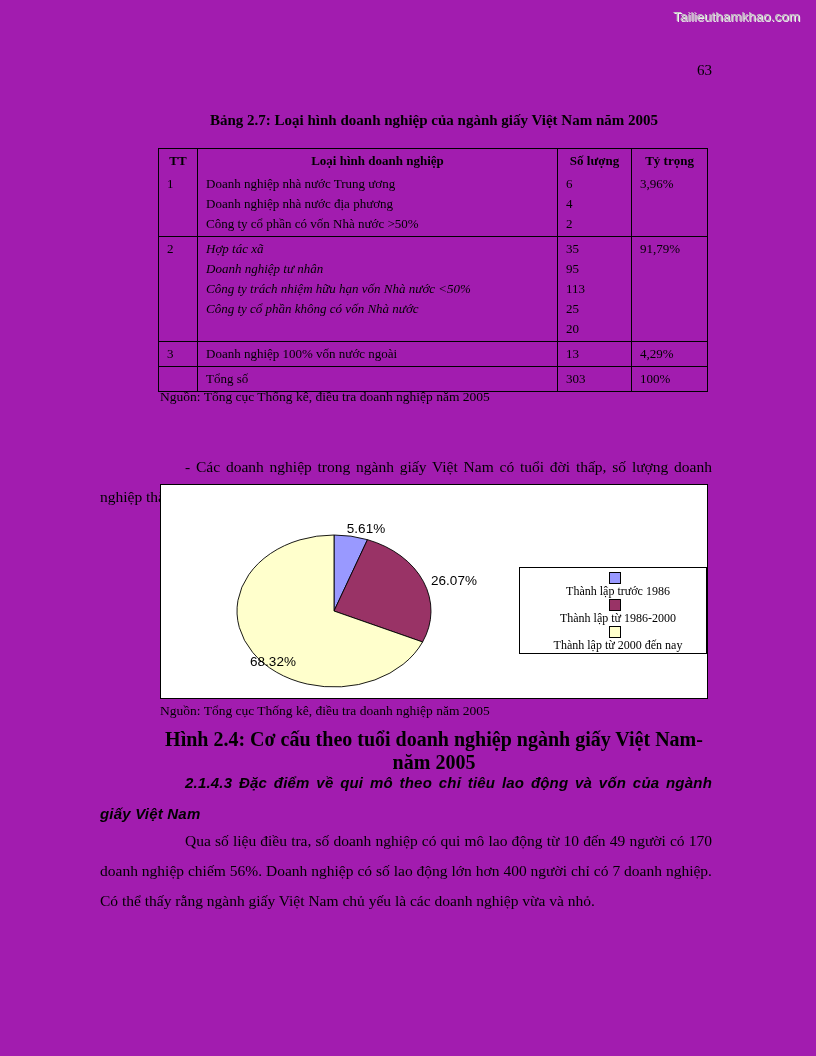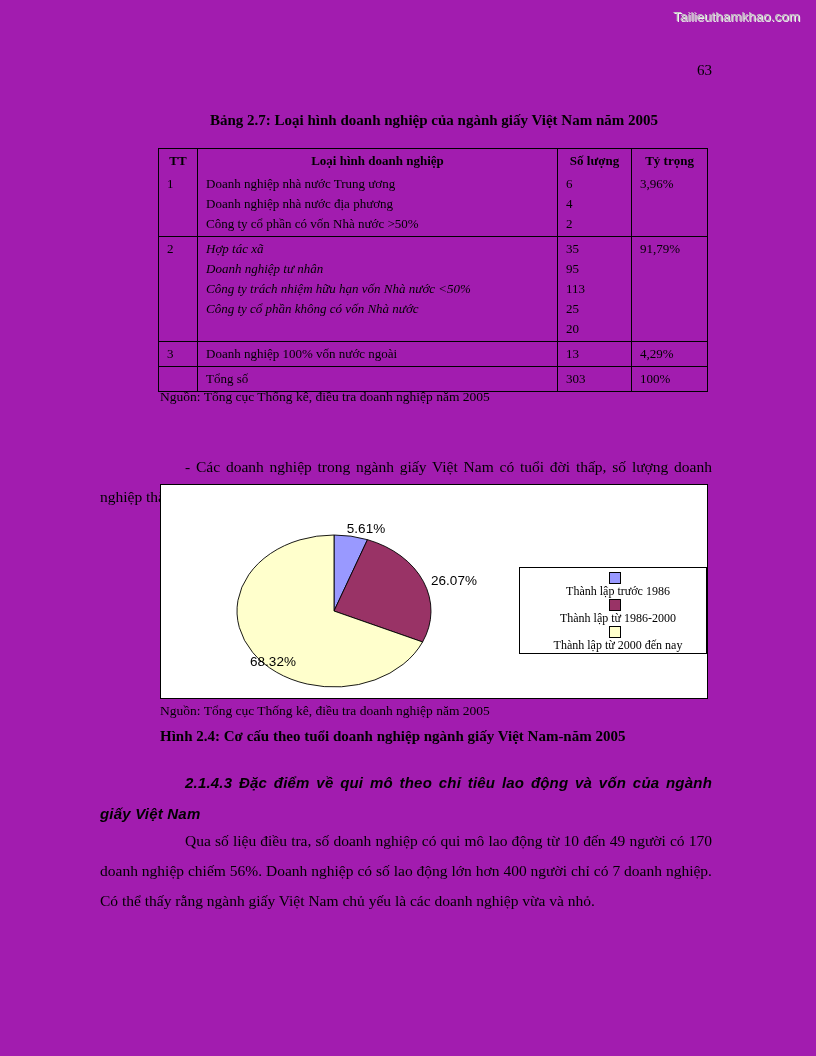--- a/index.html
+++ b/index.html
@@ -27,22 +27,22 @@
   .chartbox{position:absolute;left:160px;top:484px;width:548px;height:215px;
         border:1.5px solid #000;background:#fff;box-sizing:border-box;}
   .pie-label{position:absolute;transform:translate(-50%,-50%);
         font-family:"Liberation Sans",sans-serif;font-size:13.5px;color:#000;white-space:nowrap;}
   .legend{position:absolute;left:358px;top:82px;width:188px;height:87px;border:1.5px solid #000;
         box-sizing:border-box;display:flex;flex-direction:column;justify-content:space-around;
         padding:4px 0 4px 10px;background:#fff;}
   .lg-item{display:flex;align-items:center;font-size:12px;white-space:nowrap;flex-direction:column;}
   .lg-swatch{width:10px;height:10px;border:1px solid #000;margin-right:6px;flex:0 0 auto;}
   .src2{position:absolute;left:160px;top:703px;font-size:13.5px;}
-  .fig-caption{position:absolute;left:160px;top:728px;width:548px;
-        font-weight:bold;font-size:15px;}
+  .fig-caption{position:absolute;left:160px;top:728px;width:548px;text-align:center;
+        font-weight:bold;font-size:20px;}
   .sec-head{position:absolute;left:100px;top:767px;width:612px;
         font-family:"Liberation Sans",sans-serif;font-weight:bold;font-style:italic;
         font-size:15px;line-height:31px;text-indent:85px;text-align:justify;letter-spacing:.2px;}
   .para2{position:absolute;left:100px;top:826px;width:612px;font-size:15.5px;
         line-height:30px;text-align:justify;text-indent:85px;}
 </style>
 </head>
 <body>
 
 <div class="page">

